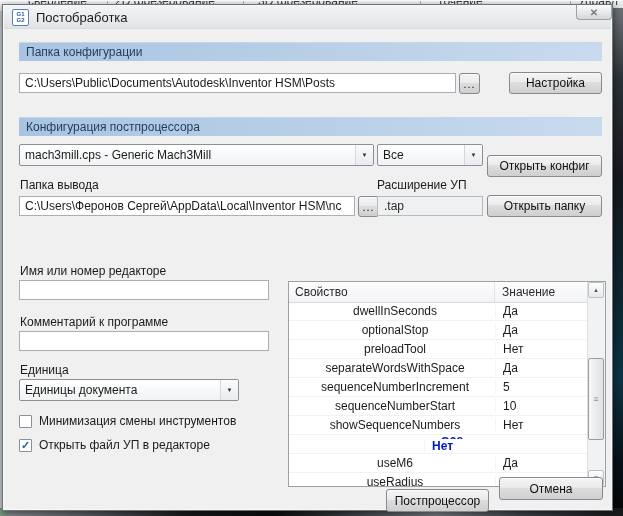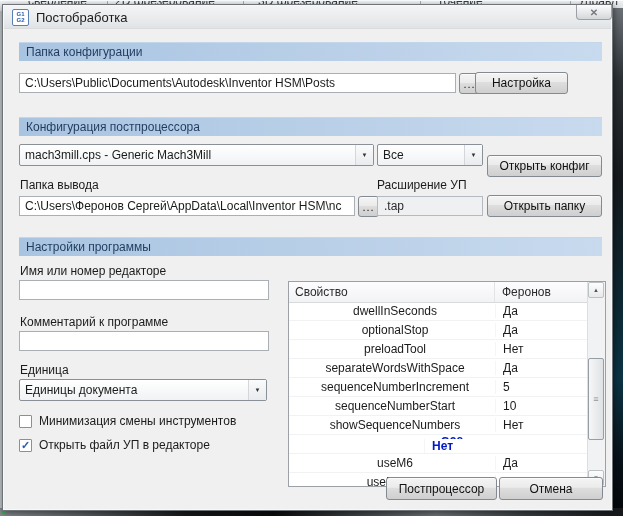--- a/index.html
+++ b/index.html
@@ -162,67 +162,66 @@
     </span>
     <span class="title-text">Постобработка</span>
   </div>
   <div class="close-btn">
     <span>✕</span>
   </div>
 
   <div class="band" style="top:37px">Папка конфигурации</div>
   <input class="tb" style="left: 16px; top: 68px; width: 437px;" value="C:\Users\Public\Documents\Autodesk\Inventor HSM\Posts">
   <div class="btn mini" style="left:456px;top:68px;width:21px">...</div>
-  <div class="btn" style="left:472px;top:67px;width:93px">Настройка</div>
+  <div class="btn" style="left:506px;top:67px;width:93px">Настройка</div>
 
   <div class="band" style="top:112px">Конфигурация постпроцессора</div>
   <div class="combo" style="left:16px;top:139px;width:355px">
     <span class="ctext">mach3mill.cps - Generic Mach3Mill</span>
     <span class="carrow">▼</span>
   </div>
   <div class="combo" style="left:374px;top:139px;width:106px">
     <span class="ctext">Все</span>
     <span class="carrow">▼</span>
   </div>
   <div class="btn" style="left:484px;top:150px;width:115px">Открыть конфиг</div>
 
   <div class="lbl" style="left:17px;top:173px">Папка вывода</div>
   <div class="lbl" style="left:374px;top:173px">Расширение УП</div>
   <input class="tb" style="left: 16px; top: 191px; width: 336px;" value="C:\Users\Феронов Сергей\AppData\Local\Inventor HSM\nc">
   <div class="btn mini" style="left:355px;top:191px;width:21px">...</div>
   <div class="ro-field" style="left:374px;top:191px;width:106px">.tap</div>
   <div class="btn" style="left:484px;top:190px;width:115px">Открыть папку</div>
 
-  <div class="band" style="top:232px">Настройки программы</div>
 
   <div class="lbl" style="left:17px;top:259px">Имя или номер редакторе</div>
   <input class="tb" style="left: 16px; top: 275px; width: 250px;" value="">
 
   <div class="lbl" style="left:17px;top:310px">Комментарий к программе</div>
   <input class="tb" style="left: 16px; top: 326px; width: 250px;" value="">
 
   <div class="lbl" style="left:17px;top:358px">Единица</div>
-  <div class="combo" style="left:16px;top:374px;width:248px">
+  <div class="combo" style="left:16px;top:374px;width:220px">
     <span class="ctext">Единицы документа</span>
     <span class="carrow">▼</span>
   </div>
 
   <div class="cb-row" style="left:16px;top:409px">
     <span class="cb-box"></span>
     <span class="cb-lbl">Минимизация смены инструментов</span>
   </div>
   <div class="cb-row" style="left:16px;top:433px">
     <span class="cb-box">✓</span>
     <span class="cb-lbl">Открыть файл УП в редакторе</span>
   </div>
 
   <div class="ptable">
     <div class="thead">
       <div class="hprop">Свойство</div>
-      <div class="hval">Феронов</div>
+      <div class="hval">Значение</div>
     </div>
     <div class="tbody">
         <div class="trow">
           <div class="prop">dwellInSeconds</div>
           <div class="val">Да</div>
         </div>
         <div class="trow">
           <div class="prop">optionalStop</div>
           <div class="val">Да</div>
         </div>
@@ -265,15 +264,15 @@
       </div>
       <div class="sthumb">
         <span>≡</span>
       </div>
       <div class="sbtn down">
         <span>▼</span>
       </div>
     </div>
   </div>
 
-  <div class="btn" style="left:383px;top:472px;width:111px;height:23px">Постпроцессор</div>
+  <div class="btn" style="left:383px;top:484px;width:103px;height:23px">Постпроцессор</div>
   <div class="btn" style="left:496px;top:472px;width:104px;height:23px">Отмена</div>
 </div>
 
 </body></html>

